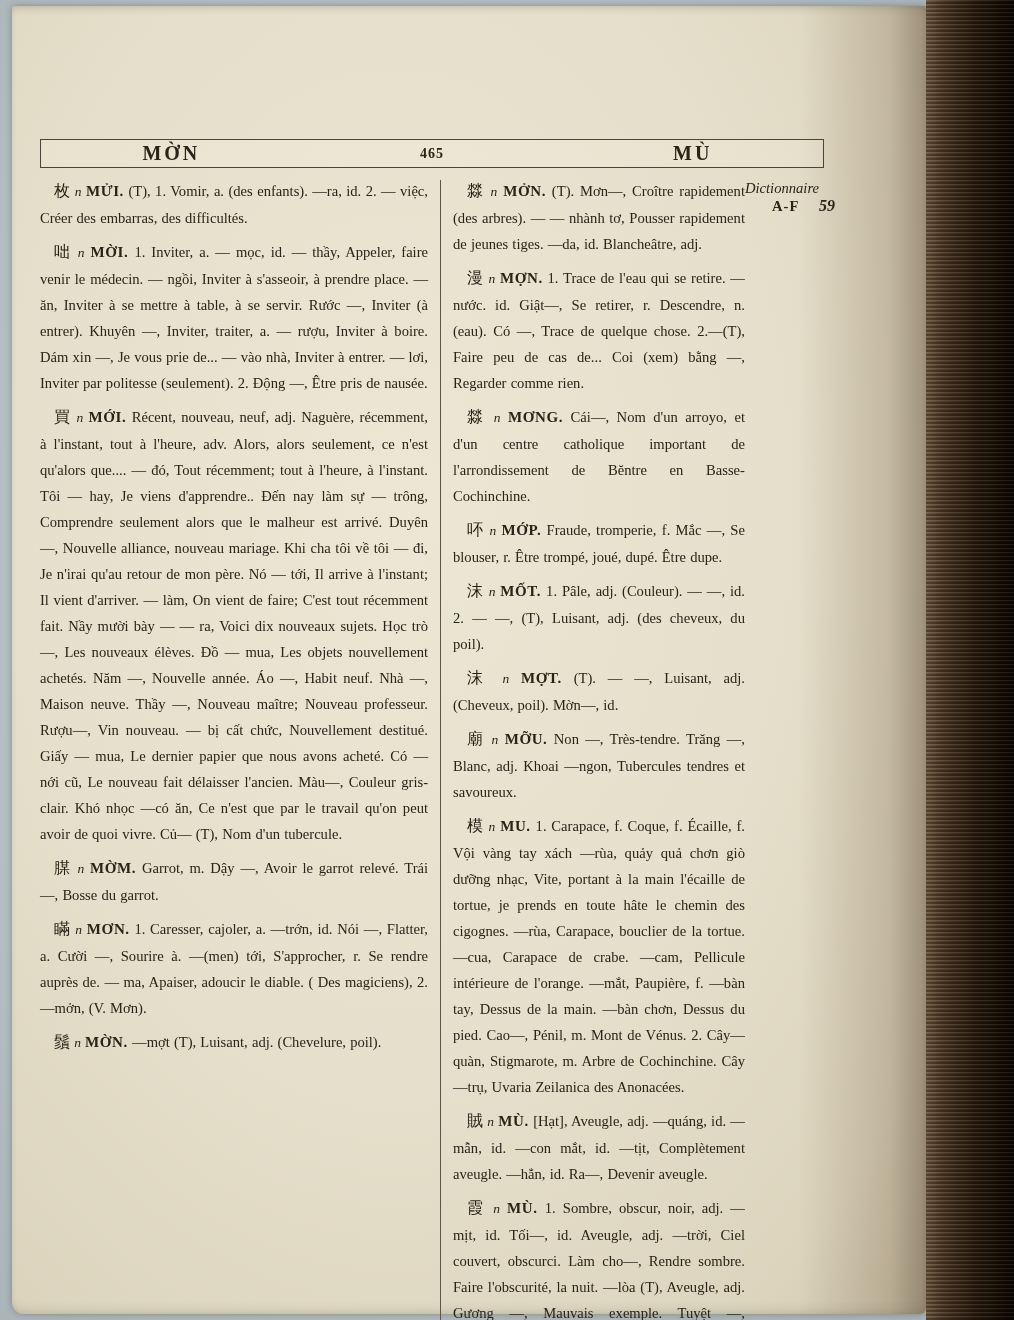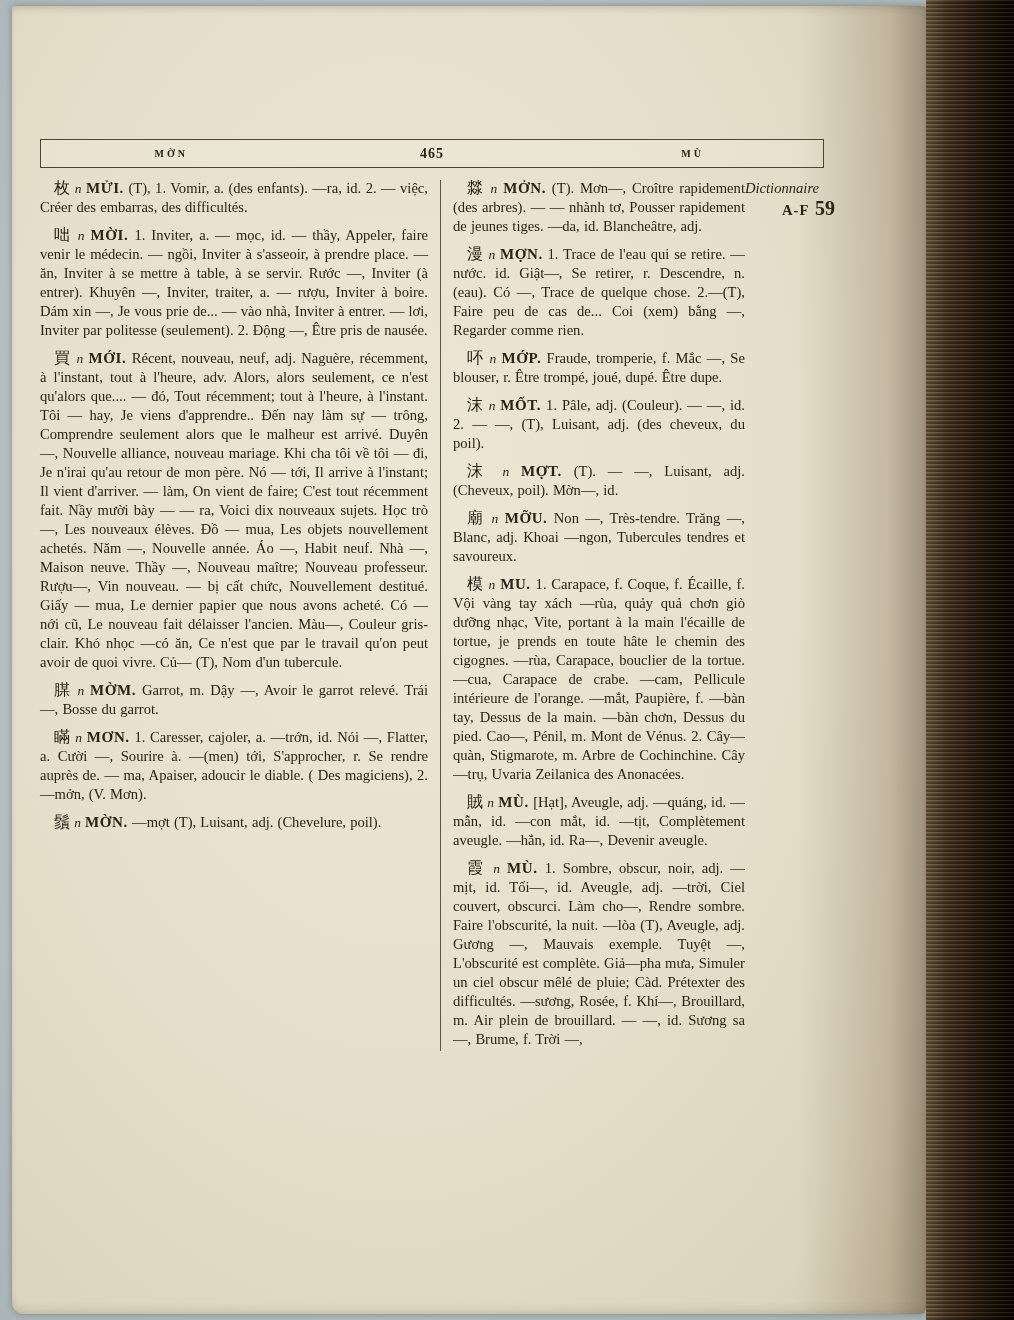--- a/index.html
+++ b/index.html
@@ -22,47 +22,47 @@
       repeating-linear-gradient(to bottom, rgba(235,210,170,0.10) 0 1px, rgba(0,0,0,0) 1px 2px, rgba(0,0,0,0.28) 2px 4px),
       linear-gradient(to right, #6e5a42 0%, #4a3724 22%, #2a1d11 55%, #140d07 85%, #0b0704 100%);
   }
   .header-box {
     position:absolute; left:28px; top:133px; width:782px; height:27px;
     border:1.5px solid #4a453a; display:flex; align-items:center;
     background:rgba(255,252,240,0.15);
   }
   .hw {
     flex:1; text-align:center; color:#2b2418;
-    font-size:10px; letter-spacing:3px; font-weight:bold;
+    font-size:20px; letter-spacing:3px; font-weight:bold;
   }
   .hnum { font-size:14px; letter-spacing:1px; }
   .text-block {
     position:absolute; left:28px; top:172px; width:802px;
     display:flex; align-items:stretch;
   }
   .col { width:388px; }
   .col.right { display:flex; flex-direction:row; }
   .divider {
     width:1px; background:#5c5646; margin:2px 12px 6px 12px; flex:0 0 1px;
   }
   .entry {
     margin:0 0 8px 0; text-align:justify; text-indent:14px;
-    font-size:14.6px; line-height:19px; color:#2a2317;
+    font-size:14.6px; line-height:26px; color:#2a2317;
     word-spacing:0.5px;
   }
   .entry-hanzi { font-size:16px; color:#241e12; }
   .entry-pos { font-style:italic; font-size:13.5px; }
   .entry-headword { font-weight:bold; font-size:15px; letter-spacing:0.6px; }
   .footer {
     margin-top:2px; text-align:right; padding-right:6px;
     font-size:14.6px; color:#2a2317;
   }
   .f-dict { font-style:italic; margin-right:16px; }
-  .f-vol { font-weight:bold; letter-spacing:1px; margin-right:2px; }
-  .f-num { font-weight:bold; font-size:20px; }
+  .f-vol { font-weight:bold; letter-spacing:1px; margin-right:16px; }
+  .f-num { font-weight:bold; font-style:italic; font-size:16px; }
 </style>
 </head>
 <body>
 
 <div class="scene">
   <div class="page">
     <div class="header-box">
       <span class="hw">MỜN</span>
       <span class="hw hnum">465</span>
       <span class="hw">MÙ</span>
@@ -74,20 +74,21 @@
           <p class="entry"><span class="entry-hanzi">買</span> <span class="entry-pos">n</span> <span class="entry-headword">MỚI.</span> <span class="entry-body">Récent, nouveau, neuf, adj. Naguère, récemment, à l'instant, tout à l'heure, adv. Alors, alors seulement, ce n'est qu'alors que.... — đó, Tout récemment; tout à l'heure, à l'instant. Tôi — hay, Je viens d'apprendre.. Đến nay làm sự — trông, Comprendre seulement alors que le malheur est arrivé. Duyên —, Nouvelle alliance, nouveau mariage. Khi cha tôi về tôi — đi, Je n'irai qu'au retour de mon père. Nó — tới, Il arrive à l'instant; Il vient d'arriver. — làm, On vient de faire; C'est tout récemment fait. Nầy mười bày — — ra, Voici dix nouveaux sujets. Học trò —, Les nouveaux élèves. Đồ — mua, Les objets nouvellement achetés. Năm —, Nouvelle année. Áo —, Habit neuf. Nhà —, Maison neuve. Thầy —, Nouveau maître; Nouveau professeur. Rượu—, Vin nouveau. — bị cất chức, Nouvellement destitué. Giấy — mua, Le dernier papier que nous avons acheté. Có — nới cũ, Le nouveau fait délaisser l'ancien. Màu—, Couleur gris-clair. Khó nhọc —có ăn, Ce n'est que par le travail qu'on peut avoir de quoi vivre. Củ— (T), Nom d'un tubercule.</span> </p>
           <p class="entry"><span class="entry-hanzi">腜</span> <span class="entry-pos">n</span> <span class="entry-headword">MỜM.</span> <span class="entry-body">Garrot, m. Dậy —, Avoir le garrot relevé. Trái —, Bosse du garrot.</span> </p>
           <p class="entry"><span class="entry-hanzi">瞞</span> <span class="entry-pos">n</span> <span class="entry-headword">MƠN.</span> <span class="entry-body">1. Caresser, cajoler, a. —trớn, id. Nói —, Flatter, a. Cười —, Sourire à. —(men) tới, S'approcher, r. Se rendre auprès de. — ma, Apaiser, adoucir le diable. ( Des magiciens), 2. —mởn, (V. Mơn).</span> </p>
           <p class="entry"><span class="entry-hanzi">鬚</span> <span class="entry-pos">n</span> <span class="entry-headword">MỜN.</span> <span class="entry-body">—mợt (T), Luisant, adj. (Chevelure, poil).</span> </p>
         </div>
       <div class="divider"></div>
       <div class="col right">
         <div>
             <p class="entry"><span class="entry-hanzi">㵘</span> <span class="entry-pos">n</span> <span class="entry-headword">MỞN.</span> <span class="entry-body">(T). Mơn—, Croître rapidement (des arbres). — — nhành tơ, Pousser rapidement de jeunes tiges. —da, id. Blancheâtre, adj.</span> </p>
             <p class="entry"><span class="entry-hanzi">漫</span> <span class="entry-pos">n</span> <span class="entry-headword">MỢN.</span> <span class="entry-body">1. Trace de l'eau qui se retire. — nước. id. Giật—, Se retirer, r. Descendre, n. (eau). Có —, Trace de quelque chose. 2.—(T), Faire peu de cas de... Coi (xem) bằng —, Regarder comme rien.</span> </p>
+            <p class="entry"><span class="entry-hanzi">㵘</span> <span class="entry-pos">n</span> <span class="entry-headword">MƠNG.</span> <span class="entry-body">Cái—, Nom d'un arroyo, et d'un centre catholique important de l'arrondissement de Bĕntre en Basse-Cochinchine.</span> </p>
             <p class="entry"><span class="entry-hanzi">吥</span> <span class="entry-pos">n</span> <span class="entry-headword">MỚP.</span> <span class="entry-body">Fraude, tromperie, f. Mắc —, Se blouser, r. Être trompé, joué, dupé. Être dupe.</span> </p>
             <p class="entry"><span class="entry-hanzi">沫</span> <span class="entry-pos">n</span> <span class="entry-headword">MỐT.</span> <span class="entry-body">1. Pâle, adj. (Couleur). — —, id. 2. — —, (T), Luisant, adj. (des cheveux, du poil).</span> </p>
             <p class="entry"><span class="entry-hanzi">沫</span> <span class="entry-pos">n</span> <span class="entry-headword">MỢT.</span> <span class="entry-body">(T). — —, Luisant, adj. (Cheveux, poil). Mờn—, id.</span> </p>
             <p class="entry"><span class="entry-hanzi">廟</span> <span class="entry-pos">n</span> <span class="entry-headword">MỠU.</span> <span class="entry-body">Non —, Très-tendre. Trăng —, Blanc, adj. Khoai —ngon, Tubercules tendres et savoureux.</span> </p>
             <p class="entry"><span class="entry-hanzi">模</span> <span class="entry-pos">n</span> <span class="entry-headword">MU.</span> <span class="entry-body">1. Carapace, f. Coque, f. Écaille, f. Vội vàng tay xách —rùa, quảy quả chơn giò dưỡng nhạc, Vite, portant à la main l'écaille de tortue, je prends en toute hâte le chemin des cigognes. —rùa, Carapace, bouclier de la tortue. —cua, Carapace de crabe. —cam, Pellicule intérieure de l'orange. —mắt, Paupière, f. —bàn tay, Dessus de la main. —bàn chơn, Dessus du pied. Cao—, Pénil, m. Mont de Vénus. 2. Cây—quàn, Stigmarote, m. Arbre de Cochinchine. Cây—trụ, Uvaria Zeilanica des Anonacées.</span> </p>
             <p class="entry"><span class="entry-hanzi">賊</span> <span class="entry-pos">n</span> <span class="entry-headword">MÙ.</span> <span class="entry-body">[Hạt], Aveugle, adj. —quáng, id. —mẫn, id. —con mắt, id. —tịt, Complètement aveugle. —hẳn, id. Ra—, Devenir aveugle.</span> </p>
             <p class="entry"><span class="entry-hanzi">霞</span> <span class="entry-pos">n</span> <span class="entry-headword">MÙ.</span> <span class="entry-body">1. Sombre, obscur, noir, adj. — mịt, id. Tối—, id. Aveugle, adj. —trời, Ciel couvert, obscurci. Làm cho—, Rendre sombre. Faire l'obscurité, la nuit. —lòa (T), Aveugle, adj. Gương —, Mauvais exemple. Tuyệt —, L'obscurité est complète. Giả—pha mưa, Simuler un ciel obscur mêlé de pluie; Càd. Prétexter des difficultés. —sương, Rosée, f. Khí—, Brouillard, m. Air plein de brouillard. — —, id. Sương sa —, Brume, f. Trời —,</span> </p>
           </div>
         <div class="footer">
           <span class="f-dict">Dictionnaire</span>

